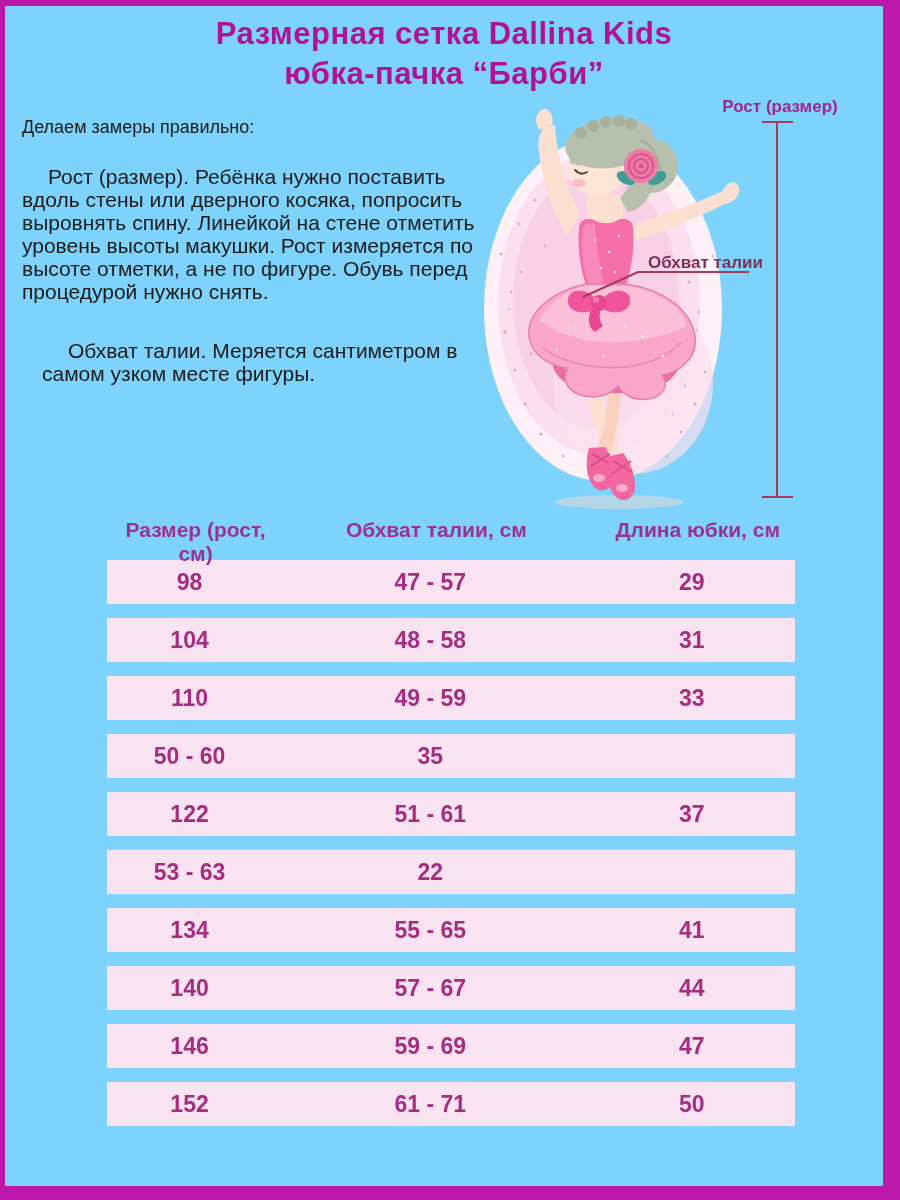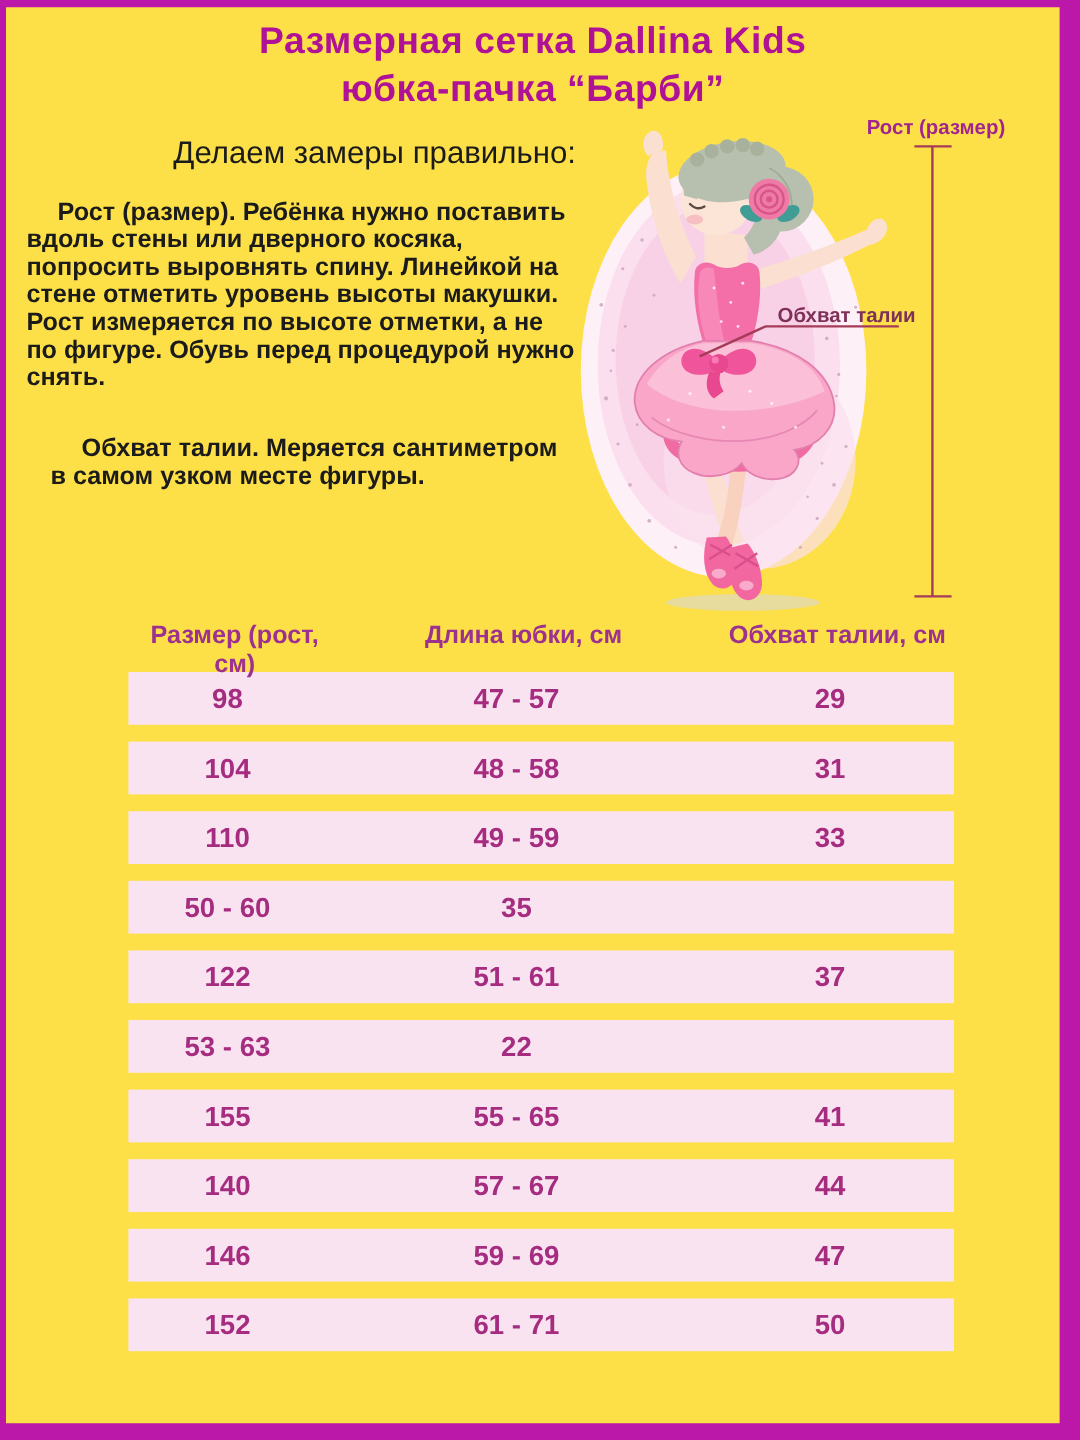--- a/index.html
+++ b/index.html
@@ -1,34 +1,34 @@
 <!DOCTYPE html>
 <html><head>
 <meta charset="utf-8">
 <style>
   html,body { margin:0; padding:0; background:#ffffff; }
   .page {
     position:relative; width:900px; height:1200px; box-sizing:border-box;
-    background:#fde047;
+    background:#7dd3fc;
     border-style:solid; border-color:#bb17a9;
     border-width:6px 17px 14px 5px;
     font-family:"Liberation Sans", sans-serif;
     overflow:hidden;
   }
   .title {
     margin-top:8px; text-align:center;
     color:#b01297; font-weight:bold; font-size:31px; line-height:40px;
     letter-spacing:0.5px;
   }
   .instructions {
     position:absolute; left:17px; top:110px; width:458px;
     color:#1b1b1b; font-size:21px; line-height:23px;
   }
-  .inst-heading { text-align:right; font-size:26px; margin:0 0 26px 0; }
-  .inst-p { margin:0; text-indent:26px;font-weight:bold; }
+  .inst-heading { text-align:left; font-size:18px; margin:0 0 26px 0; }
+  .inst-p { margin:0; text-indent:26px; }
   .inst-p.p2 { margin-top:36px;margin-left:20px; }
 
   .ballerina { position:absolute; left:478px; top:98px; width:322px; height:422px; }
   .measure-overlay { position:absolute; left:0; top:0; width:878px; height:1180px; pointer-events:none; }
 
   .height-label {
     position:absolute; left:705px; top:91px; width:140px; text-align:center;
     color:#a2258f; font-size:17px; font-weight:bold;
   }
   .waist-label {
@@ -204,22 +204,22 @@
       <polyline points="578,291 633,266 744,266"></polyline>
     </g>
   </svg>
 
   <div class="height-label">Рост (размер)</div>
   <div class="waist-label">Обхват талии</div>
 
   <div class="size-table">
     <div class="thead">
       <div class="th">Размер (рост, см)</div>
+      <div class="th">Обхват талии, см</div>
       <div class="th">Длина юбки, см</div>
-      <div class="th">Обхват талии, см</div>
     </div>
 
     <div class="trow">
       <div class="td">98</div>
       <div class="td">47 - 57</div>
       <div class="td">29</div>
     </div>
     <div class="trow">
       <div class="td">104</div>
       <div class="td">48 - 58</div>
@@ -237,21 +237,21 @@
     <div class="trow">
       <div class="td">122</div>
       <div class="td">51 - 61</div>
       <div class="td">37</div>
     </div>
     <div class="trow">
       <div class="td">53 - 63</div>
       <div class="td">22</div>
     </div>
     <div class="trow">
-      <div class="td">155</div>
+      <div class="td">134</div>
       <div class="td">55 - 65</div>
       <div class="td">41</div>
     </div>
     <div class="trow">
       <div class="td">140</div>
       <div class="td">57 - 67</div>
       <div class="td">44</div>
     </div>
     <div class="trow">
       <div class="td">146</div>

